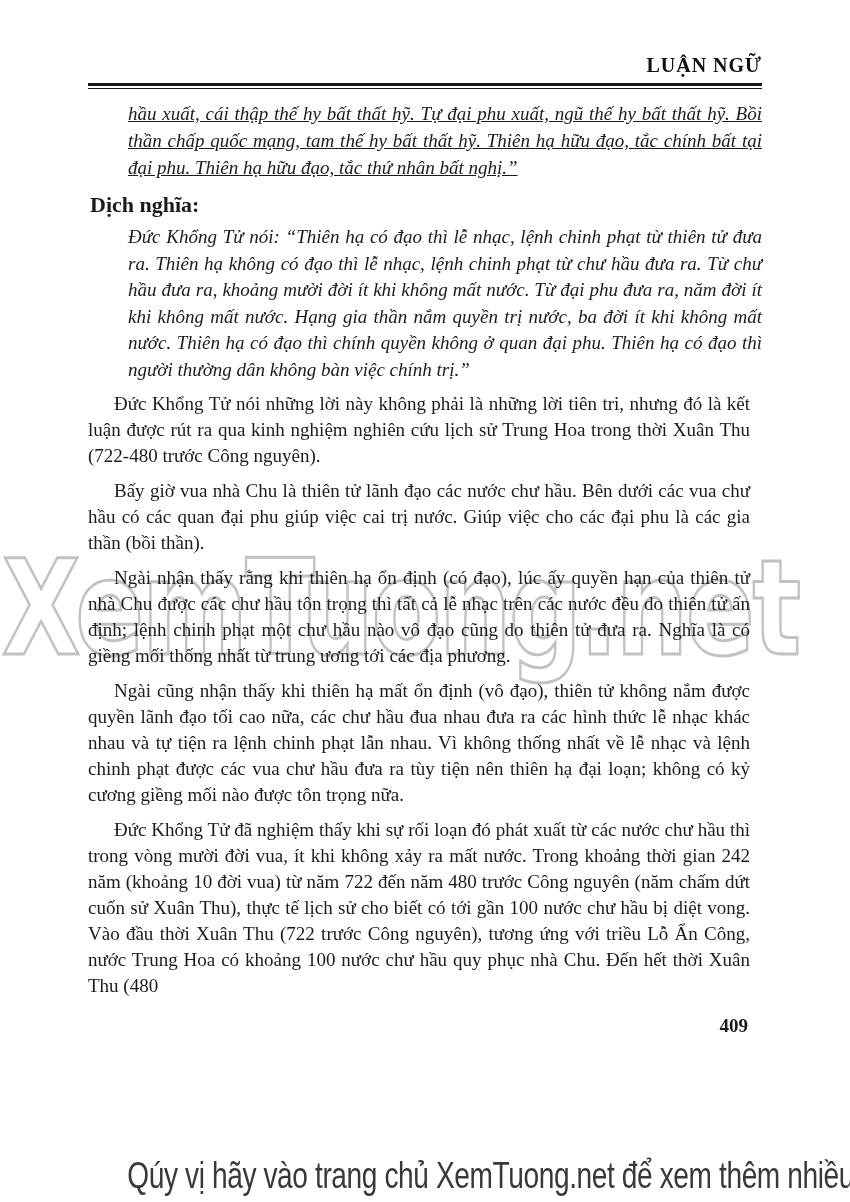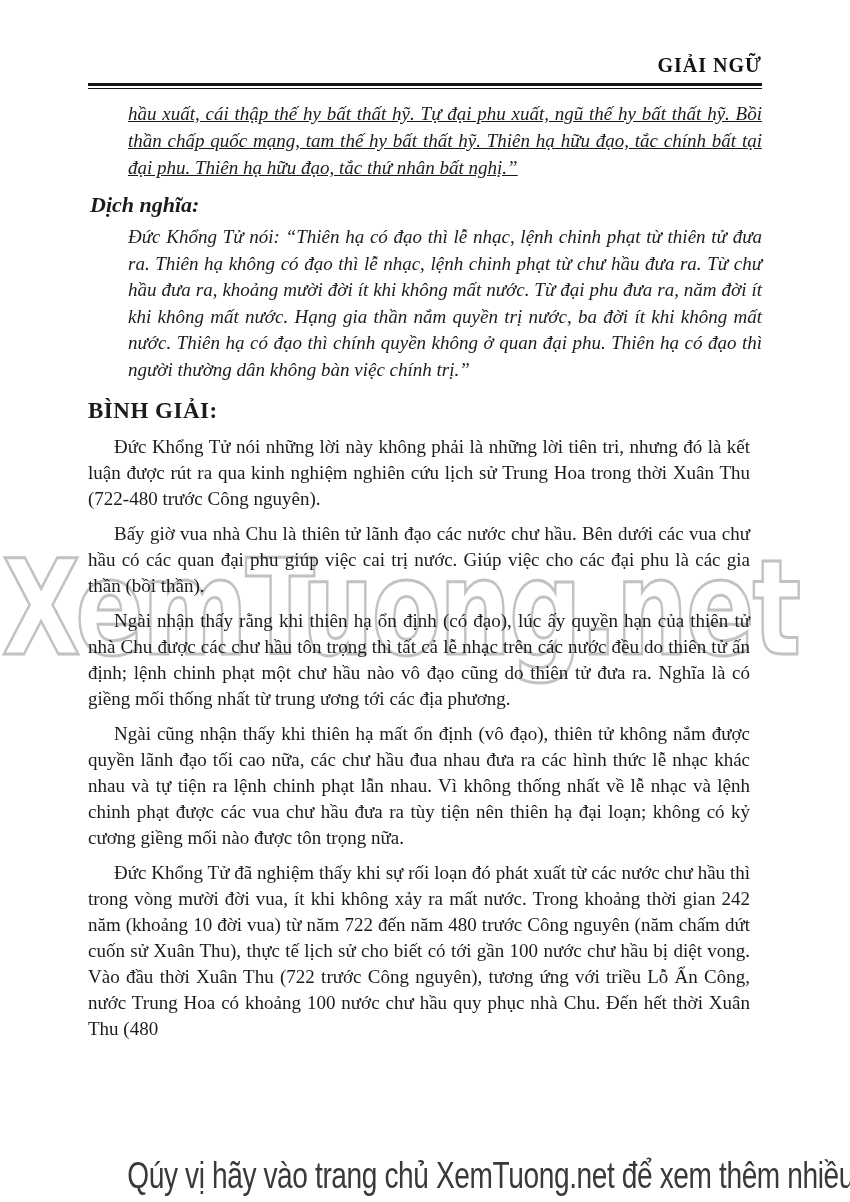--- a/index.html
+++ b/index.html
@@ -24,21 +24,21 @@
   }
   .hdr-rule {
     margin-top:6px; height:2px;
     border-top:3px solid #161616; border-bottom:1px solid #161616;
   }
   .quote-block {
     margin:11px 0 0 40px; font-style:italic; font-size:19px;
     line-height:27px; text-align:justify;text-decoration:underline;
   }
   .h-italic {
-    margin:11px 0 0 2px; font-weight:bold; font-style:italic; font-size:22px;
+    margin:11px 0 0 2px; font-weight:bold; font-size:22px;
   }
   .trans-block {
     margin:6px 0 8px 40px; font-style:italic; font-size:19px;
     line-height:26.5px; text-align:justify;
   }
   .h-caps {
     margin:15px 0 10px 0; font-weight:bold; font-size:23px; letter-spacing:0.5px;
   }
   .para {
     font-size:19px; line-height:26px; text-align:justify;
@@ -61,38 +61,38 @@
 </style>
 </head>
 <body>
 
 <div class="page">
 
   <div class="watermark">XemTuong.net</div>
 
   <div class="content">
 
-    <div class="hdr-title">GIẢI NGỮ</div>
+    <div class="hdr-title">LUẬN NGỮ</div>
 
     <div class="hdr-rule"></div>
 
     <div class="quote-block">hầu xuất, cái thập thế hy bất thất hỹ. Tự đại phu xuất, ngũ thế hy bất thất hỹ. Bồi thần chấp quốc mạng, tam thế hy bất thất hỹ. Thiên hạ hữu đạo, tắc chính bất tại đại phu. Thiên hạ hữu đạo, tắc thứ nhân bất nghị.”</div>
 
     <div class="h-italic">Dịch nghĩa:</div>
 
     <div class="trans-block">Đức Khổng Tử nói: “Thiên hạ có đạo thì lễ nhạc, lệnh chinh phạt từ thiên tử đưa ra. Thiên hạ không có đạo thì lễ nhạc, lệnh chinh phạt từ chư hầu đưa ra. Từ chư hầu đưa ra, khoảng mười đời ít khi không mất nước. Từ đại phu đưa ra, năm đời ít khi không mất nước. Hạng gia thần nắm quyền trị nước, ba đời ít khi không mất nước. Thiên hạ có đạo thì chính quyền không ở quan đại phu. Thiên hạ có đạo thì người thường dân không bàn việc chính trị.”</div>
 
-    <div class="h-caps">BÌNH GIẢI:</div>
 
     <p class="para">Đức Khổng Tử nói những lời này không phải là những lời tiên tri, nhưng đó là kết luận được rút ra qua kinh nghiệm nghiên cứu lịch sử Trung Hoa trong thời Xuân Thu (722-480 trước Công nguyên).</p>
     <p class="para">Bấy giờ vua nhà Chu là thiên tử lãnh đạo các nước chư hầu. Bên dưới các vua chư hầu có các quan đại phu giúp việc cai trị nước. Giúp việc cho các đại phu là các gia thần (bồi thần).</p>
     <p class="para">Ngài nhận thấy rằng khi thiên hạ ổn định (có đạo), lúc ấy quyền hạn của thiên tử nhà Chu được các chư hầu tôn trọng thì tất cả lễ nhạc trên các nước đều do thiên tử ấn định; lệnh chinh phạt một chư hầu nào vô đạo cũng do thiên tử đưa ra. Nghĩa là có giềng mối thống nhất từ trung ương tới các địa phương.</p>
     <p class="para">Ngài cũng nhận thấy khi thiên hạ mất ổn định (vô đạo), thiên tử không nắm được quyền lãnh đạo tối cao nữa, các chư hầu đua nhau đưa ra các hình thức lễ nhạc khác nhau và tự tiện ra lệnh chinh phạt lẫn nhau. Vì không thống nhất về lễ nhạc và lệnh chinh phạt được các vua chư hầu đưa ra tùy tiện nên thiên hạ đại loạn; không có kỷ cương giềng mối nào được tôn trọng nữa.</p>
     <p class="para">Đức Khổng Tử đã nghiệm thấy khi sự rối loạn đó phát xuất từ các nước chư hầu thì trong vòng mười đời vua, ít khi không xảy ra mất nước. Trong khoảng thời gian 242 năm (khoảng 10 đời vua) từ năm 722 đến năm 480 trước Công nguyên (năm chấm dứt cuốn sử Xuân Thu), thực tế lịch sử cho biết có tới gần 100 nước chư hầu bị diệt vong. Vào đầu thời Xuân Thu (722 trước Công nguyên), tương ứng với triều Lỗ Ẩn Công, nước Trung Hoa có khoảng 100 nước chư hầu quy phục nhà Chu. Đến hết thời Xuân Thu (480</p>
 
+    <div class="pagenum">409</div>
 
   </div>
 
   <div class="footer">
     <span class="footer-inner"><span>Qúy vị hãy vào trang chủ </span><span class="footer-site">XemTuong.net</span><span> để xem thêm nhiều mục hay khác</span></span>
   </div>
 
 </div>
 
 </body></html>

